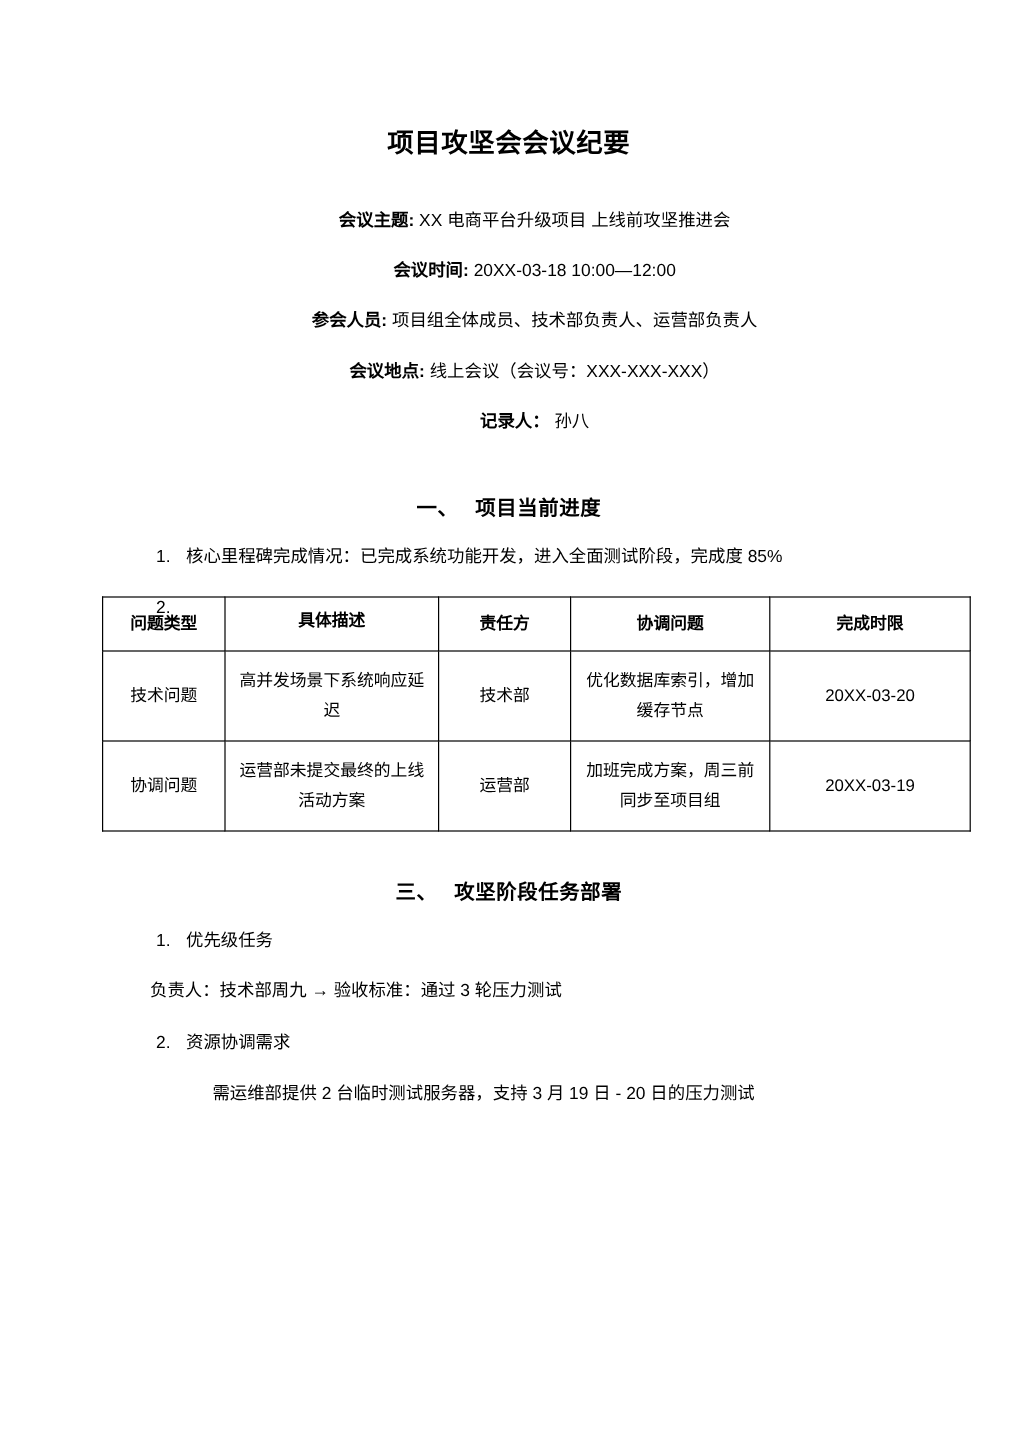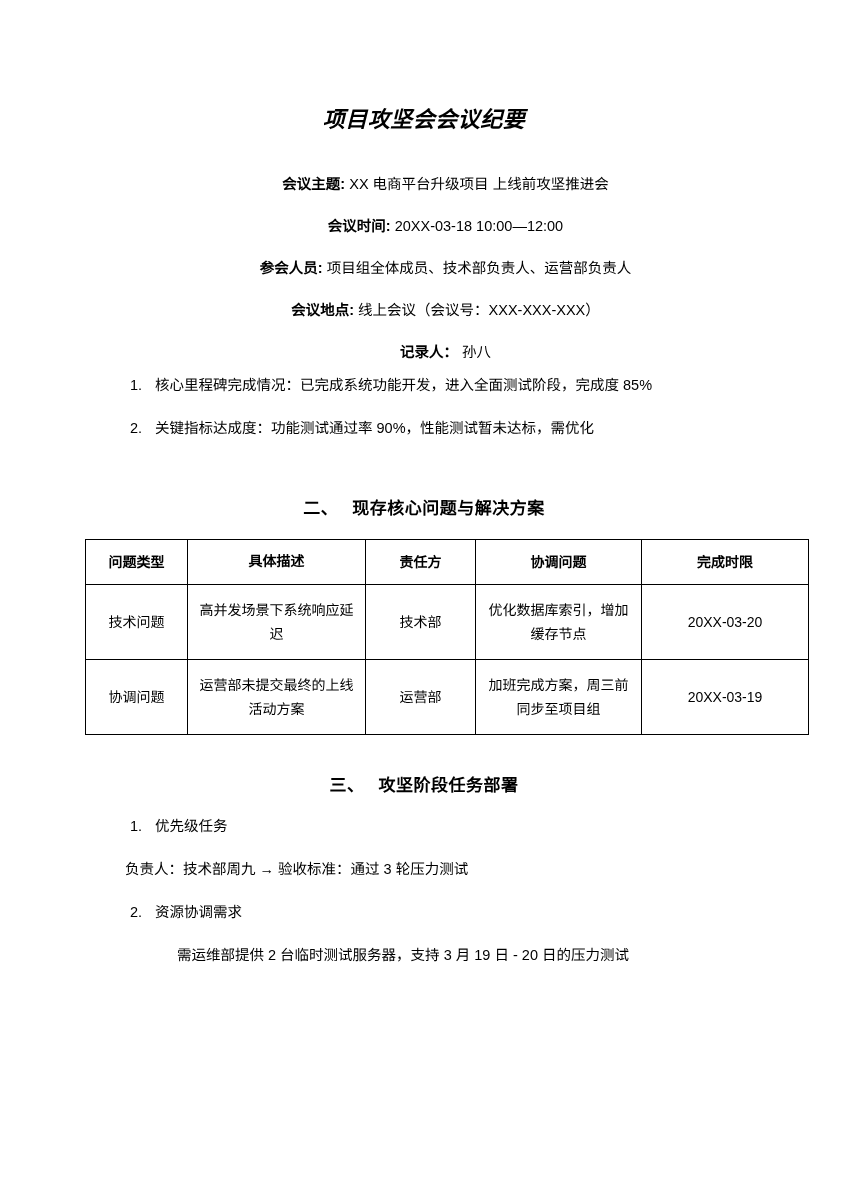--- a/index.html
+++ b/index.html
@@ -25,21 +25,20 @@
 
   
   .doc-title {
     margin: 0;
     padding-top: 105px;
     text-align: center;
     font-size: 22px;
     font-weight: bold;
     letter-spacing: 0.5px;
     line-height: 1.4;
-    font-style: italic;
   }
 
   
   .info-block {
     margin-top: 38px;
     padding-left: 43px;
   }
   .info-line {
     font-size: 14.5px;
     line-height: 1.45;
@@ -152,33 +151,32 @@
     <div class="info-line">
       <span class="info-label">会议地点:</span>
       <span class="info-value">线上会议（会议号：XXX-XXX-XXX）</span>
     </div>
     <div class="info-line">
       <span class="info-label">记录人：</span>
       <span class="info-value">孙八</span>
     </div>
   </div>
 
+  <h2 class="section-heading">
+    <span class="sec-num">一、</span><span>项目当前进度</span>
+  </h2>
 
   <div class="list-item">
     <span class="li-num">1.</span>
     <span>核心里程碑完成情况：已完成系统功能开发，进入全面测试阶段，完成度 85%</span>
   </div>
   <div class="list-item">
     <span class="li-num">2.</span>
-    <span>关键指标达成度：功能测试通过率 90%，性能测试暂未达标，需优化</span>
-  </div>
-
-  <h2 class="section-heading">
-    <span class="sec-num">二、</span><span>现存核心问题与解决方案</span>
-  </h2>
+  </div>
+
 
   <table class="issues-table">
     <thead>
       <tr>
         <th class="col-type">问题类型</th>
         <th class="col-desc">具体描述</th>
         <th class="col-owner">责任方</th>
         <th class="col-plan">协调问题</th>
         <th class="col-due">完成时限</th>
       </tr>

